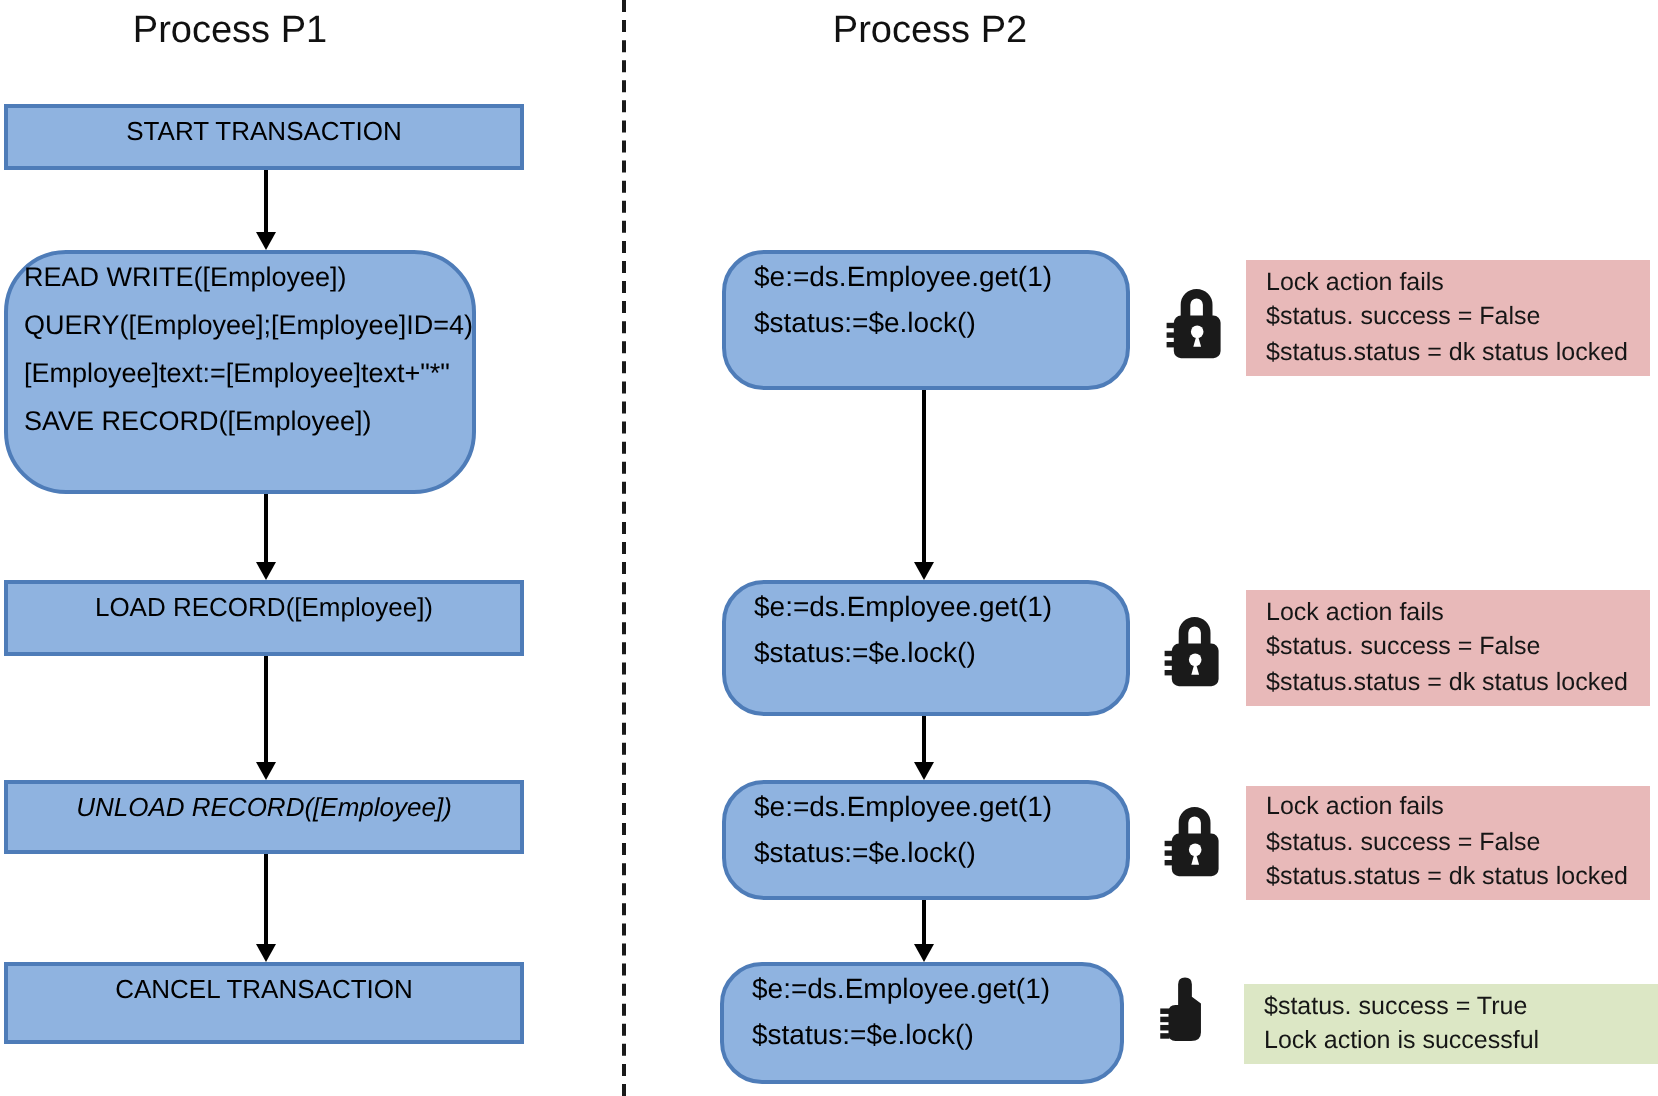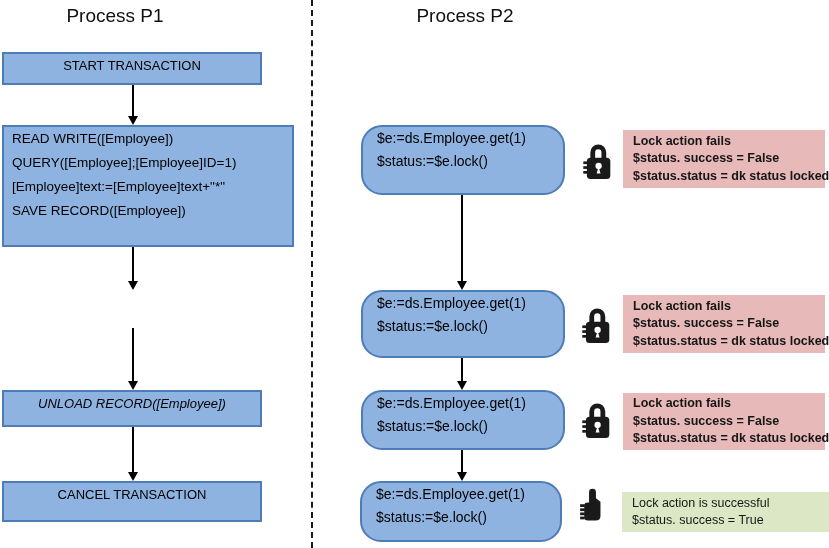--- a/index.html
+++ b/index.html
@@ -28,21 +28,21 @@
   .box.center{align-items:center;text-align:center;}
   .box.code{font-size:14px;padding-left:14px;border-radius:21px;}
   .box .ln{line-height:23px;white-space:nowrap;}
   .box.multi{font-size:13.5px;padding-left:8px;}
   .box.multi .ln{line-height:24px;}
   .note{
     position:absolute;box-sizing:border-box;display:flex;flex-direction:column;justify-content:center;
     padding:4px 10px;font-size:12.5px;color:#161616;
   }
   .note .ln{line-height:17.5px;white-space:nowrap;}
-  .note.fail{background:var(--note-fail);font-weight:bold;}
+  .note.fail{background:var(--note-fail);}
   .note.success{background:var(--note-success);}
   .arrow-line{position:absolute;width:2px;background:#000;}
   .arrow-head{
     position:absolute;width:0;height:0;
     border-left:5px solid transparent;border-right:5px solid transparent;border-top:9px solid #000;
   }
   .icon{position:absolute;}
 </style>
 </head>
 <body>
@@ -54,30 +54,33 @@
 
   <div class="divider" style="left:311px;"></div>
 
   <div class="box center" style="left:2px;top:52px;width:260px;height:33px;">
     <div class="ln">START TRANSACTION</div>
   </div>
 
   <div class="arrow-line" style="left:132px;top:85px;height:31px;"></div>
   <div class="arrow-head" style="left:128px;top:116px;"></div>
 
-  <div class="box multi" style="left:2px;top:125px;width:292px;height:122px;">
+  <div class="box multi" style="left:2px;top:125px;width:236px;height:122px;border-radius:31px;">
     <div class="ln">READ WRITE([Employee])</div>
-    <div class="ln">QUERY([Employee];[Employee]ID=1)</div>
+    <div class="ln">QUERY([Employee];[Employee]ID=4)</div>
     <div class="ln">[Employee]text:=[Employee]text+"*"</div>
     <div class="ln">SAVE RECORD([Employee])</div>
   </div>
 
   <div class="arrow-line" style="left:132px;top:247px;height:34px;"></div>
   <div class="arrow-head" style="left:128px;top:281px;"></div>
 
+  <div class="box center" style="left:2px;top:290px;width:260px;height:38px;">
+    <div class="ln">LOAD RECORD([Employee])</div>
+  </div>
 
   <div class="arrow-line" style="left:132px;top:328px;height:53px;"></div>
   <div class="arrow-head" style="left:128px;top:381px;"></div>
 
   <div class="box center" style="left:2px;top:390px;width:260px;height:37px;font-style:italic;">
     <div class="ln">UNLOAD RECORD([Employee])</div>
   </div>
 
   <div class="arrow-line" style="left:132px;top:427px;height:45px;"></div>
   <div class="arrow-head" style="left:128px;top:472px;"></div>
@@ -157,17 +160,17 @@
     <div class="ln">$status:=$e.lock()</div>
   </div>
   <svg class="icon" style="left:576px;top:483px;" width="33" height="43" viewBox="0 0 24 28">
     <path d="M9.5 12.5 L9.5 5 Q9.5 2.5 12 2.5 Q14.5 2.5 14.5 5 L14.5 9.5 L17.8 12 L17.8 22.5 Q17.8 25.6 14.2 25.6 L8.6 25.6 Q6 25.6 6 23 L6 15 Q6 12.5 8.5 12.5 Z" fill="#1a1a1a"></path>
     <rect x="3" y="13.8" width="3.4" height="2" fill="#1a1a1a"></rect>
     <rect x="3" y="16.8" width="3.4" height="2" fill="#1a1a1a"></rect>
     <rect x="3" y="19.8" width="3.4" height="2" fill="#1a1a1a"></rect>
     <rect x="3" y="22.8" width="3.4" height="2" fill="#1a1a1a"></rect>
   </svg>
   <div class="note success" style="left:622px;top:492px;width:207px;height:40px;">
+    <div class="ln">$status. success = True</div>
     <div class="ln">Lock action is successful</div>
-    <div class="ln">$status. success = True</div>
   </div>
 
 </div>
 
 </body></html>

